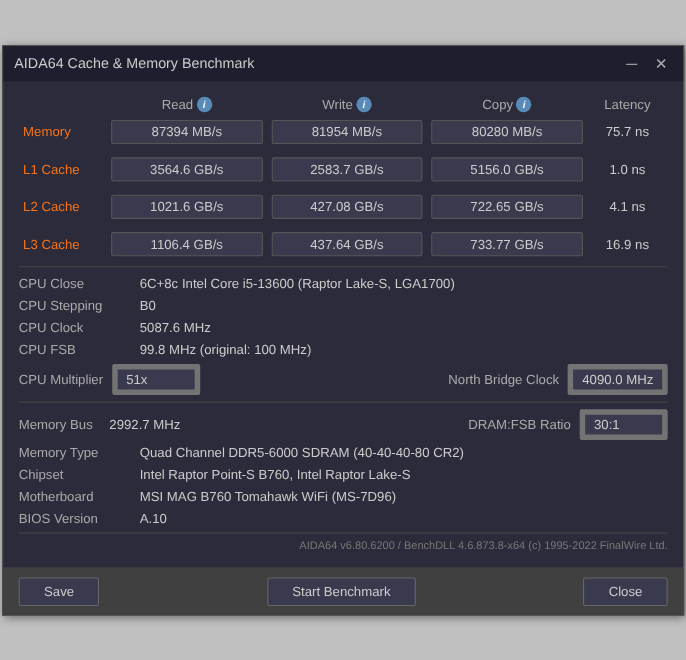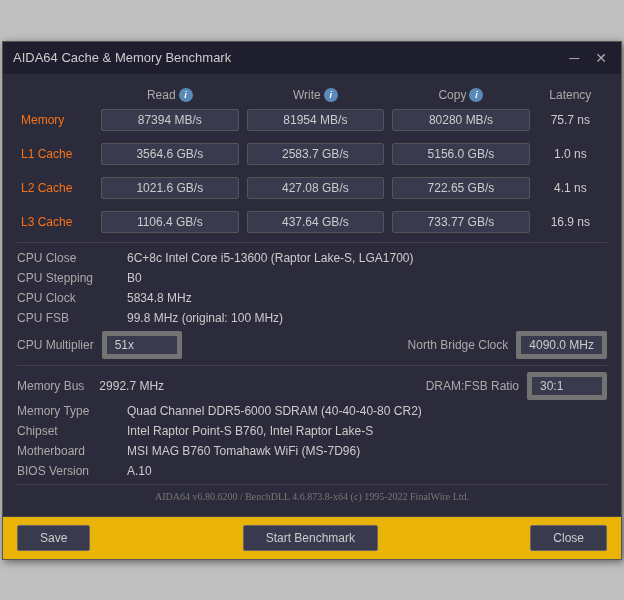--- a/index.html
+++ b/index.html
@@ -169,28 +169,27 @@
     }
     .membus-right {
       display: flex;
       align-items: center;
       gap: 8px;
     }
     
     .footer-text {
       color: #777;
       font-size: 10px;
-      text-align: center;
+      text-align: right;
       padding: 6px 0 4px;
       border-top: 1px solid #444;
       margin-top: 4px;
-      font-family: Liberation Serif, serif;
     }
     .btn-bar {
-      background: #eab308;
+      background: #404040;
       display: flex;
       justify-content: space-between;
       padding: 8px 14px;
       border-top: 1px solid #444;
     }
     .action-btn {
       background: #3a3a4e;
       border: 1px solid #666;
       color: #ccc;
       font-size: 12px;
@@ -323,21 +322,21 @@
     <hr class="divider">
 
     <div class="info-grid">
       <span class="info-label">CPU Close</span>
       <span class="info-value">6C+8c Intel Core i5-13600  (Raptor Lake-S, LGA1700)</span>
 
       <span class="info-label">CPU Stepping</span>
       <span class="info-value">B0</span>
 
       <span class="info-label">CPU Clock</span>
-      <span class="info-value">5834.8 MHz</span>
+      <span class="info-value">5087.6 MHz</span>
 
       <span class="info-label">CPU FSB</span>
       <span class="info-value">99.8 MHz  (original: 100 MHz)</span>
     </div>
 
     <div class="multi-row">
       <div class="multi-left">
         <span class="info-label">CPU Multiplier</span>
         <span class="info-value-box">51x</span>
       </div>

